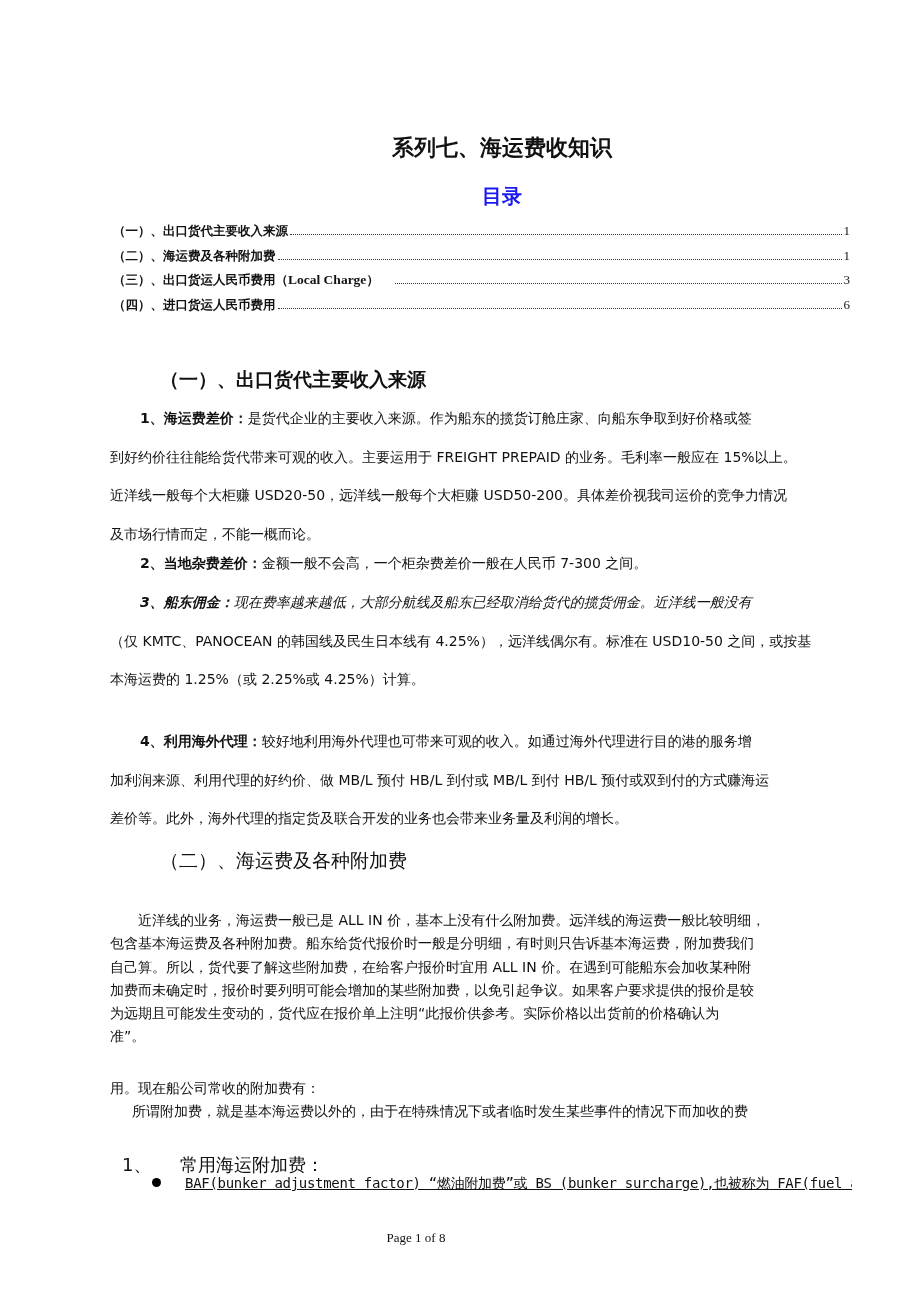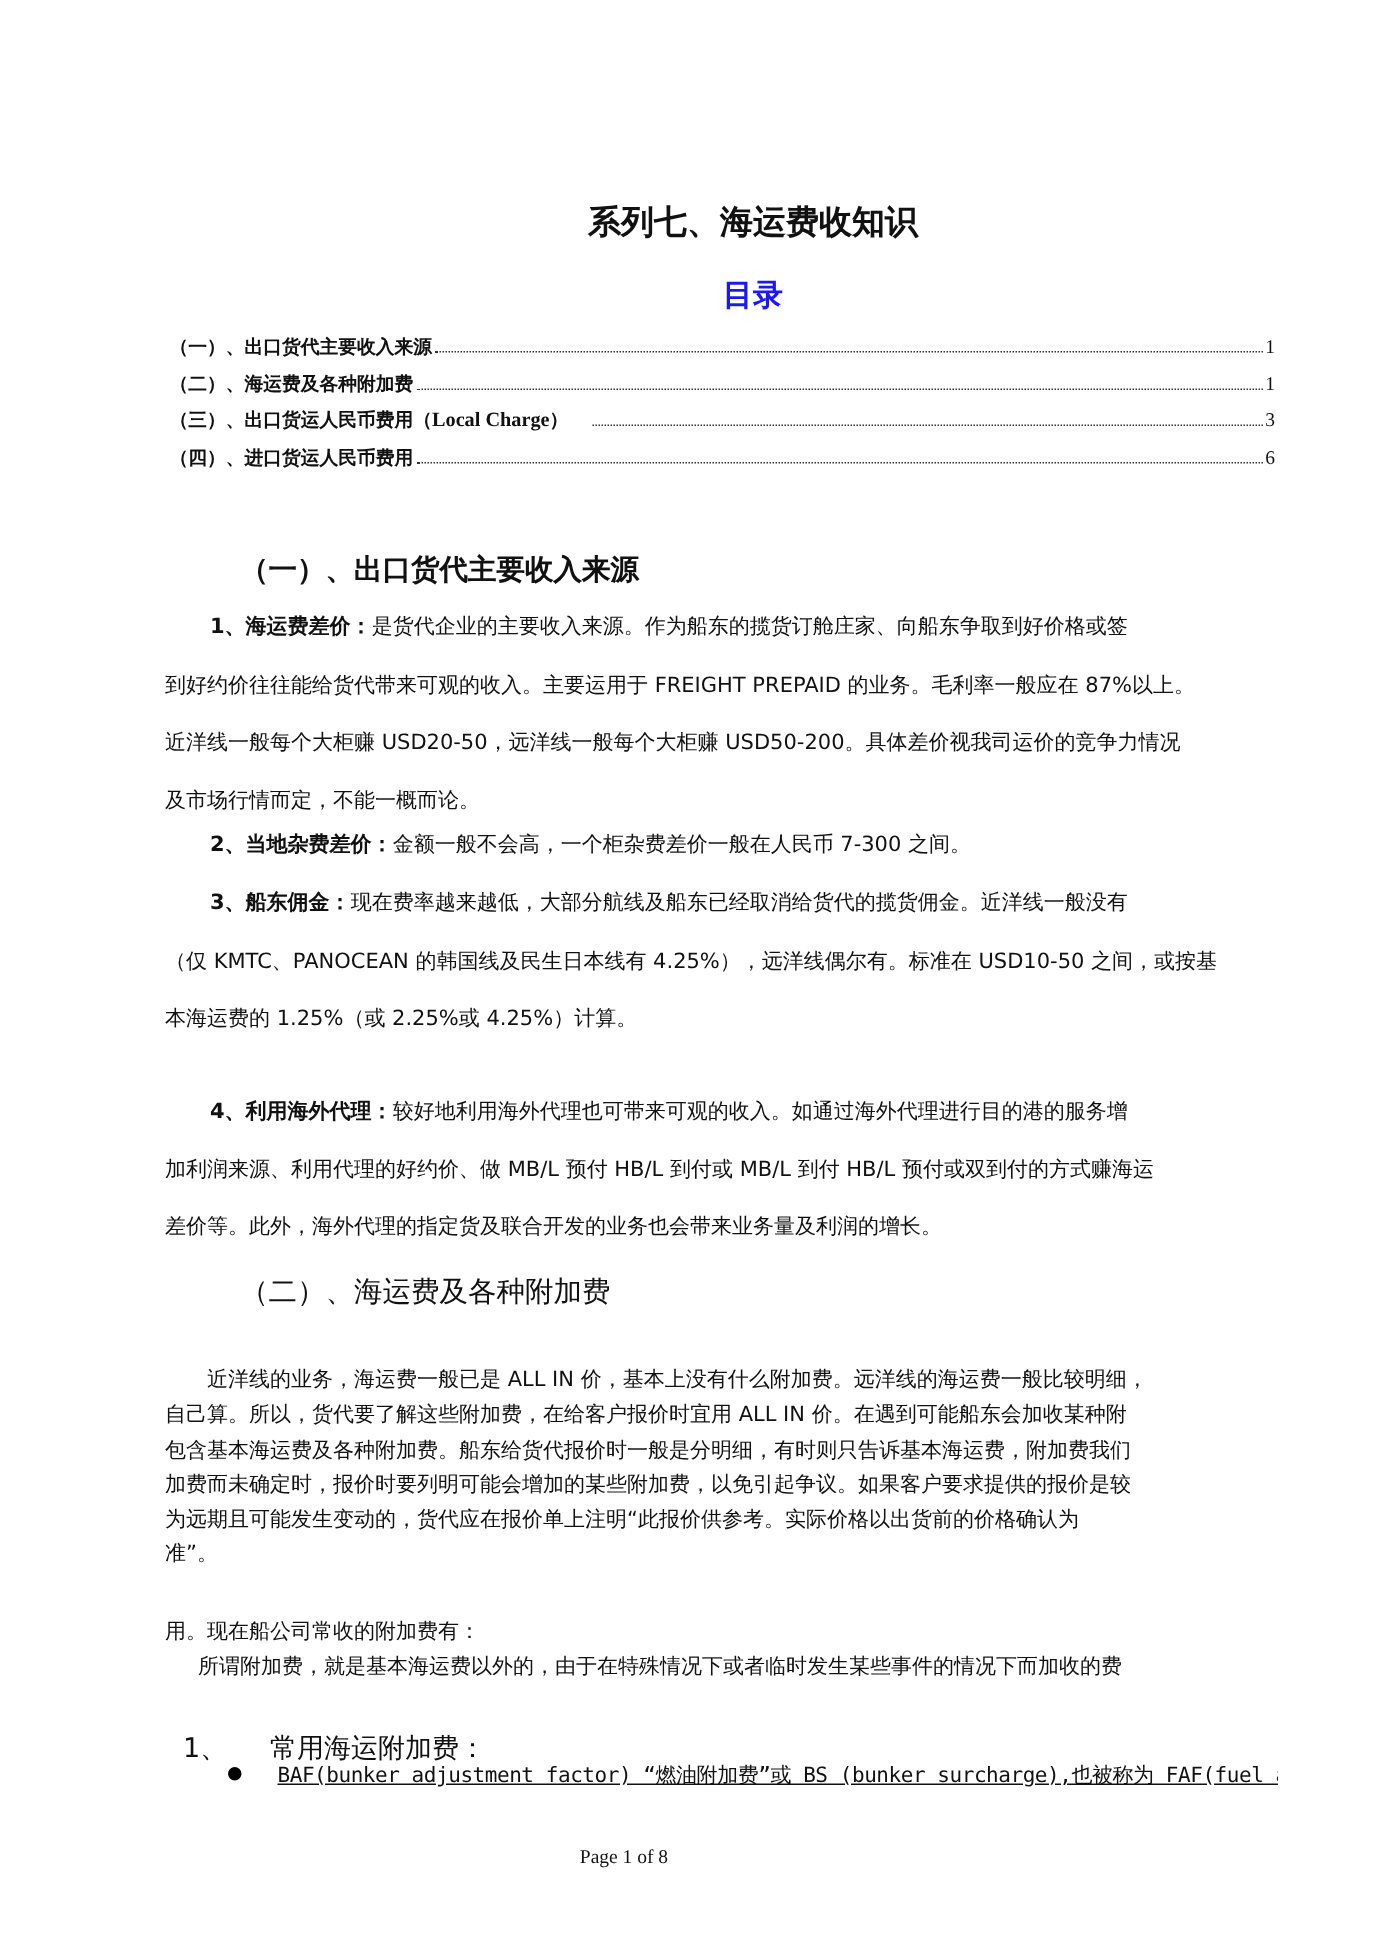--- a/index.html
+++ b/index.html
@@ -70,47 +70,47 @@
         <span class="toc-label"><span>（四）、进口货运人民币费用</span></span>
         <span class="toc-dots"></span>
         <span class="toc-page">6</span>
       </div>
     </div>
 
     <div class="h1" style="top:367px;">（一）、出口货代主要收入来源</div>
 
     <div class="para" style="top:408px;">
       <div class="line" style="padding-left:30px;"><span class="lead">1、海运费差价：</span><span>是货代企业的主要收入来源。作为船东的揽货订舱庄家、向船东争取到好价格或签</span></div>
-      <div class="line">到好约价往往能给货代带来可观的收入。主要运用于 FREIGHT PREPAID 的业务。毛利率一般应在 87%以上。</div>
+      <div class="line">到好约价往往能给货代带来可观的收入。主要运用于 FREIGHT PREPAID 的业务。毛利率一般应在 15%以上。</div>
       <div class="line">近洋线一般每个大柜赚 USD20-50，远洋线一般每个大柜赚 USD50-200。具体差价视我司运价的竞争力情况</div>
       <div class="line">及市场行情而定，不能一概而论。</div>
     </div>
 
     <div class="para" style="top:553px;">
       <div class="line" style="padding-left:30px;"><span class="lead">2、当地杂费差价：</span><span>金额一般不会高，一个柜杂费差价一般在人民币 7-300 之间。</span></div>
     </div>
 
     <div class="para" style="top:592px;">
-      <div class="line" style="padding-left:30px;"><span class="lead">3、船东佣金：</span><span>现在费率越来越低，大部分航线及船东已经取消给货代的揽货佣金。近洋线一般没有</span></div>
+      <div class="line" style="padding-left:30px;font-style:italic;"><span class="lead">3、船东佣金：</span><span>现在费率越来越低，大部分航线及船东已经取消给货代的揽货佣金。近洋线一般没有</span></div>
       <div class="line">（仅 KMTC、PANOCEAN 的韩国线及民生日本线有 4.25%），远洋线偶尔有。标准在 USD10-50 之间，或按基</div>
       <div class="line">本海运费的 1.25%（或 2.25%或 4.25%）计算。</div>
     </div>
 
     <div class="para" style="top:699px;">
       <div class="line" style="padding-left:30px;margin-top:32px;"><span class="lead">4、利用海外代理：</span><span>较好地利用海外代理也可带来可观的收入。如通过海外代理进行目的港的服务增</span></div>
       <div class="line">加利润来源、利用代理的好约价、做 MB/L 预付 HB/L 到付或 MB/L 到付 HB/L 预付或双到付的方式赚海运</div>
       <div class="line">差价等。此外，海外代理的指定货及联合开发的业务也会带来业务量及利润的增长。</div>
     </div>
 
     <div class="h1 h1b" style="top:848px;">（二）、海运费及各种附加费</div>
 
     <div class="para dense" style="top:910px;">
       <div class="line" style="padding-left:28px;">近洋线的业务，海运费一般已是 ALL  IN 价，基本上没有什么附加费。远洋线的海运费一般比较明细，</div>
+      <div class="line">包含基本海运费及各种附加费。船东给货代报价时一般是分明细，有时则只告诉基本海运费，附加费我们</div>
       <div class="line">自己算。所以，货代要了解这些附加费，在给客户报价时宜用 ALL  IN 价。在遇到可能船东会加收某种附</div>
-      <div class="line">包含基本海运费及各种附加费。船东给货代报价时一般是分明细，有时则只告诉基本海运费，附加费我们</div>
       <div class="line">加费而未确定时，报价时要列明可能会增加的某些附加费，以免引起争议。如果客户要求提供的报价是较</div>
       <div class="line">为远期且可能发生变动的，货代应在报价单上注明“此报价供参考。实际价格以出货前的价格确认为</div>
       <div class="line">准”。</div>
     </div>
 
     <div class="para dense" style="top:1078px;">
       <div class="line">用。现在船公司常收的附加费有：</div>
       <div class="line" style="padding-left:22px;">所谓附加费，就是基本海运费以外的，由于在特殊情况下或者临时发生某些事件的情况下而加收的费</div>
     </div>
 

